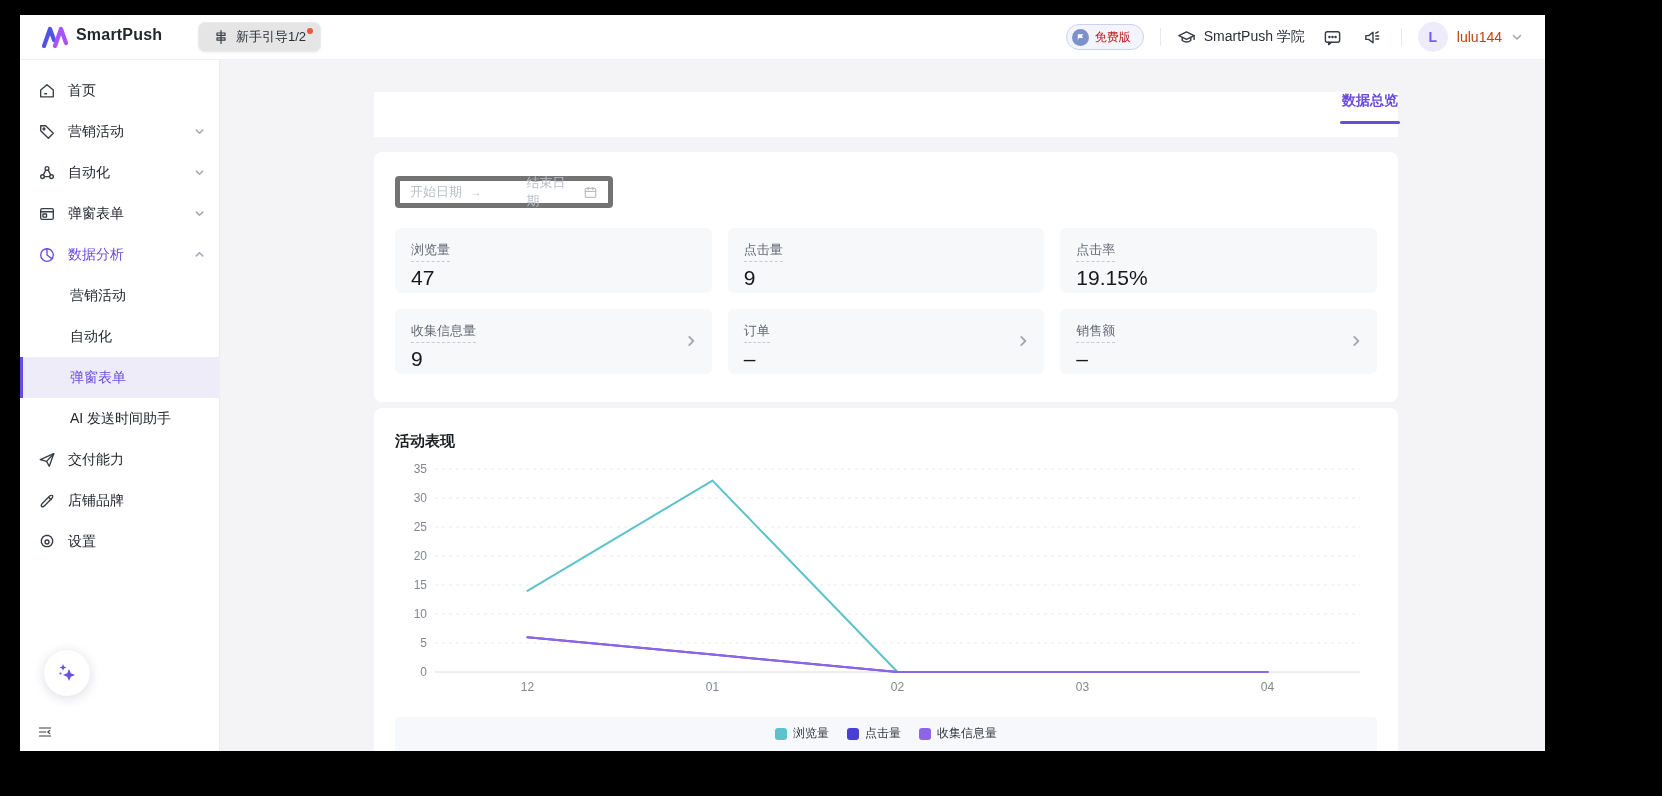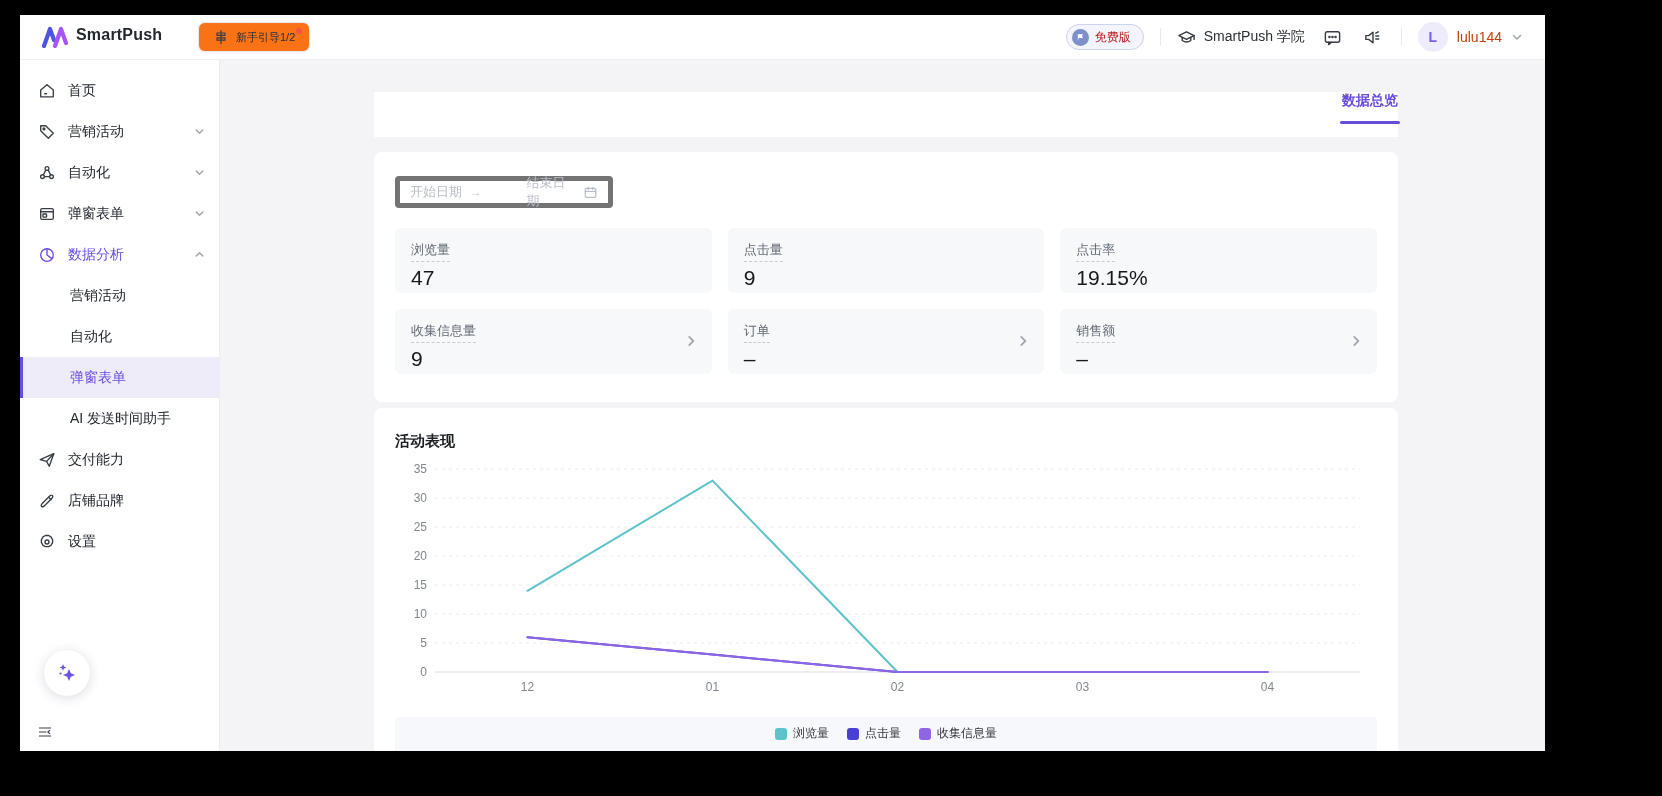--- a/index.html
+++ b/index.html
@@ -3,21 +3,21 @@
 <meta charset="utf-8">
 <style>
   * { margin:0; padding:0; box-sizing:border-box; }
   html,body { width:1662px; height:796px; background:#000; font-family:"Liberation Sans","DejaVu Sans",sans-serif; overflow:hidden; }
   .window { position:absolute; left:20px; top:15px; width:1525px; height:736px; background:#fff; overflow:hidden; }
 
   
   .header { position:absolute; left:0; top:0; width:100%; height:45px; background:#fff; border-bottom:1px solid #eef0f3; display:flex; align-items:center; z-index:5; }
   .brand { display:flex; align-items:flex-start; gap:8px; padding-left:22px; width:178px; }
   .brand-name { font-size:16px; font-weight:bold; color:#23272e; letter-spacing:.2px; }
-  .guide-btn { position:relative; display:flex; align-items:center; gap:7px; height:30px; padding:0 14px; border:1px solid #e9ebef; border-radius:7px; background:#f97316; box-shadow:0 1px 3px rgba(0,0,0,.05); font-size:11px; color:#2b2f36; cursor:pointer; }
+  .guide-btn { position:relative; display:flex; align-items:center; gap:7px; height:30px; padding:0 14px; border:1px solid #e9ebef; border-radius:7px; background:#e5e5e5; box-shadow:0 1px 3px rgba(0,0,0,.05); font-size:13px; color:#2b2f36; cursor:pointer; }
   .guide-dot { position:absolute; right:7px; top:5px; width:6px; height:6px; border-radius:50%; background:#f2553f; }
   .header-right { margin-left:auto; display:flex; align-items:center; gap:16px; padding-right:22px; }
   .plan-badge { display:flex; align-items:center; gap:6px; height:26px; padding:0 12px 0 5px; border:1px solid #ccd2ec; background:#f4f5fc; border-radius:13px; font-size:12px; color:#b91c1c; }
   .plan-badge .badge-circle { width:17px; height:17px; border-radius:50%; background:#7d90ca; display:flex; align-items:center; justify-content:center; }
   .vdiv { width:1px; height:18px; background:#e7e9ee; }
   .academy { display:flex; align-items:center; gap:8px; font-size:14px; color:#2b2f36; cursor:pointer; }
   .icon-btn { display:flex; align-items:center; justify-content:center; width:24px; height:24px; cursor:pointer; }
   .user { display:flex; align-items:center; gap:9px; cursor:pointer; }
   .avatar { width:30px; height:30px; border-radius:50%; background:#eeecfb; color:#7a5af0; font-size:14px; font-weight:bold; display:flex; align-items:center; justify-content:center; }
   .user-name { font-size:14px; color:#c2410c; }

